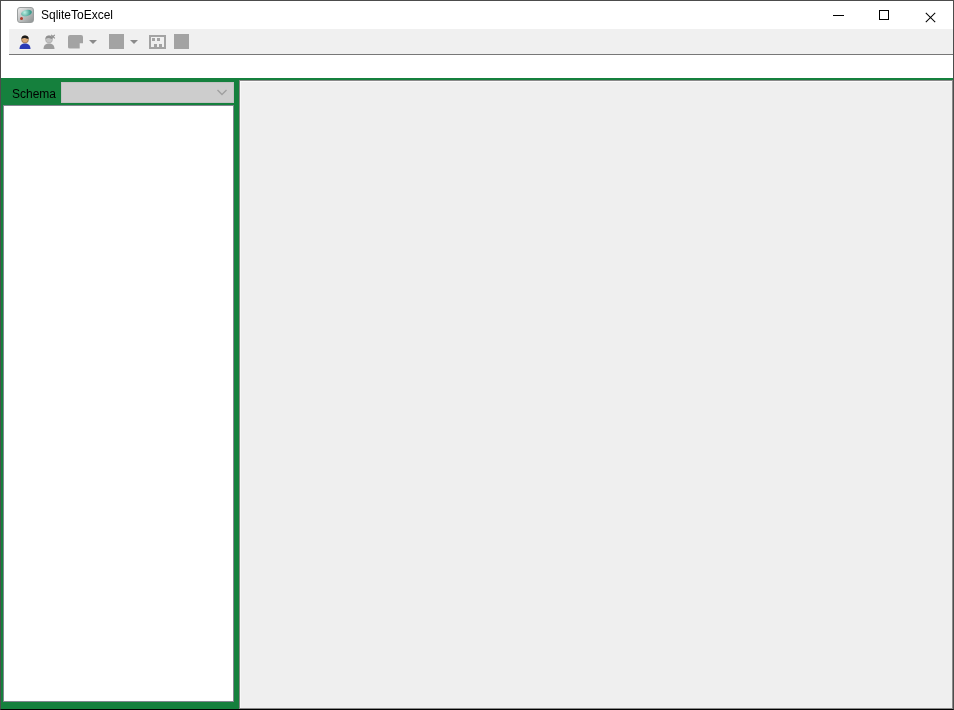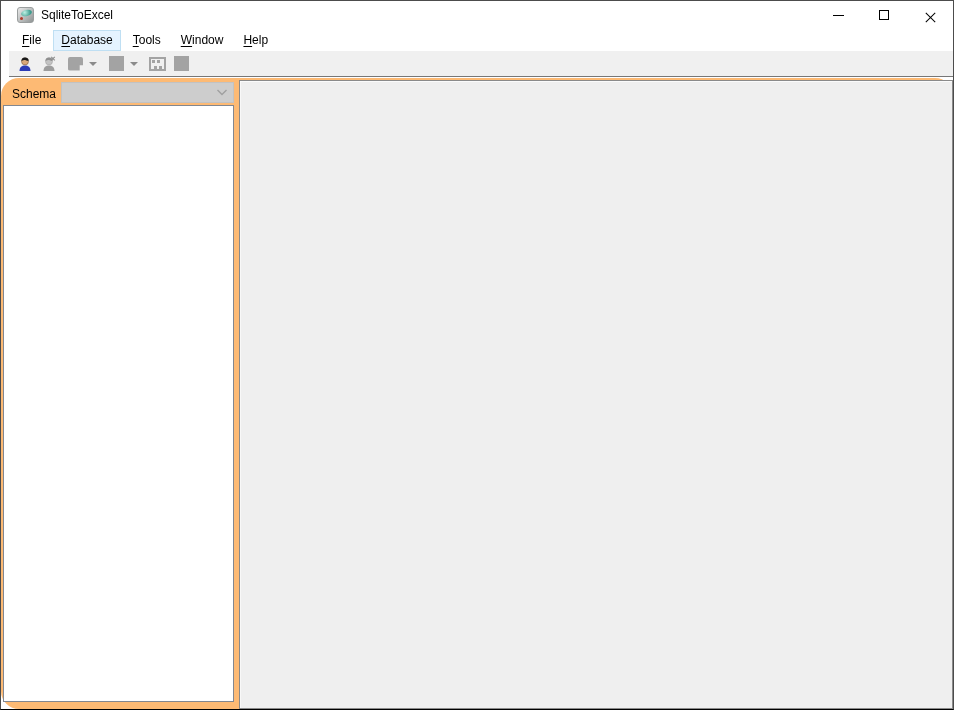--- a/index.html
+++ b/index.html
@@ -124,22 +124,21 @@
     content: "";
     position: absolute; left: 1px; top: 1px;
     width: 3px; height: 3px; background: #a3a3a3;
     box-shadow: 5px 0 0 #a3a3a3, 2px 6px 0 #a3a3a3, 7px 6px 0 #a3a3a3;
   }
 
   
   .content {
     position: absolute;
     left: 0; right: 0; top: 77px; bottom: 0;
-    background: #fdba74;
-    border-radius: 18px;
+    background: #15803d;
   }
   .schema-label {
     position: absolute; left: 11px; top: 9px;
     font-size: 12px; color: #000;
   }
   .schema-combo {
     position: absolute; left: 60px; top: 4px;
     width: 173px; height: 21px;
     background: #cdcdcd;
     border: 1px solid #c2c2c2;
@@ -181,27 +180,20 @@
       </div>
       <div class="wc-btn">
         <span class="glyph-max"></span>
       </div>
       <div class="wc-btn">
         <span class="glyph-close"></span>
       </div>
     </div>
   </div>
 
-  <div class="menubar">
-    <div class="menu-item"><span class="mn">F</span><span>ile</span></div>
-    <div class="menu-item highlighted"><span class="mn">D</span><span>atabase</span></div>
-    <div class="menu-item"><span class="mn">T</span><span>ools</span></div>
-    <div class="menu-item"><span class="mn">W</span><span>indow</span></div>
-    <div class="menu-item"><span class="mn">H</span><span>elp</span></div>
-  </div>
 
   <div class="toolbar">
     <div class="tb-btn">
       <svg width="16" height="16" viewBox="0 0 16 16">
         <path d="M2.5 15 C2.5 10.8 5 9.4 8 9.4 C11 9.4 13.5 10.8 13.5 15 Z" fill="#2b3bb5"></path>
         <circle cx="8" cy="5.4" r="3.5" fill="#d9a878" stroke="#6b4a2a" stroke-width="0.5"></circle>
         <path d="M4.4 5.2 A3.7 3.7 0 0 1 11.7 4.4 C10.2 5.6 9.2 3.4 7.2 4.1 C5.9 4.5 4.9 4.7 4.4 5.2 Z" fill="#1a1a1a"></path>
       </svg>
     </div>
     <div class="tb-btn">

